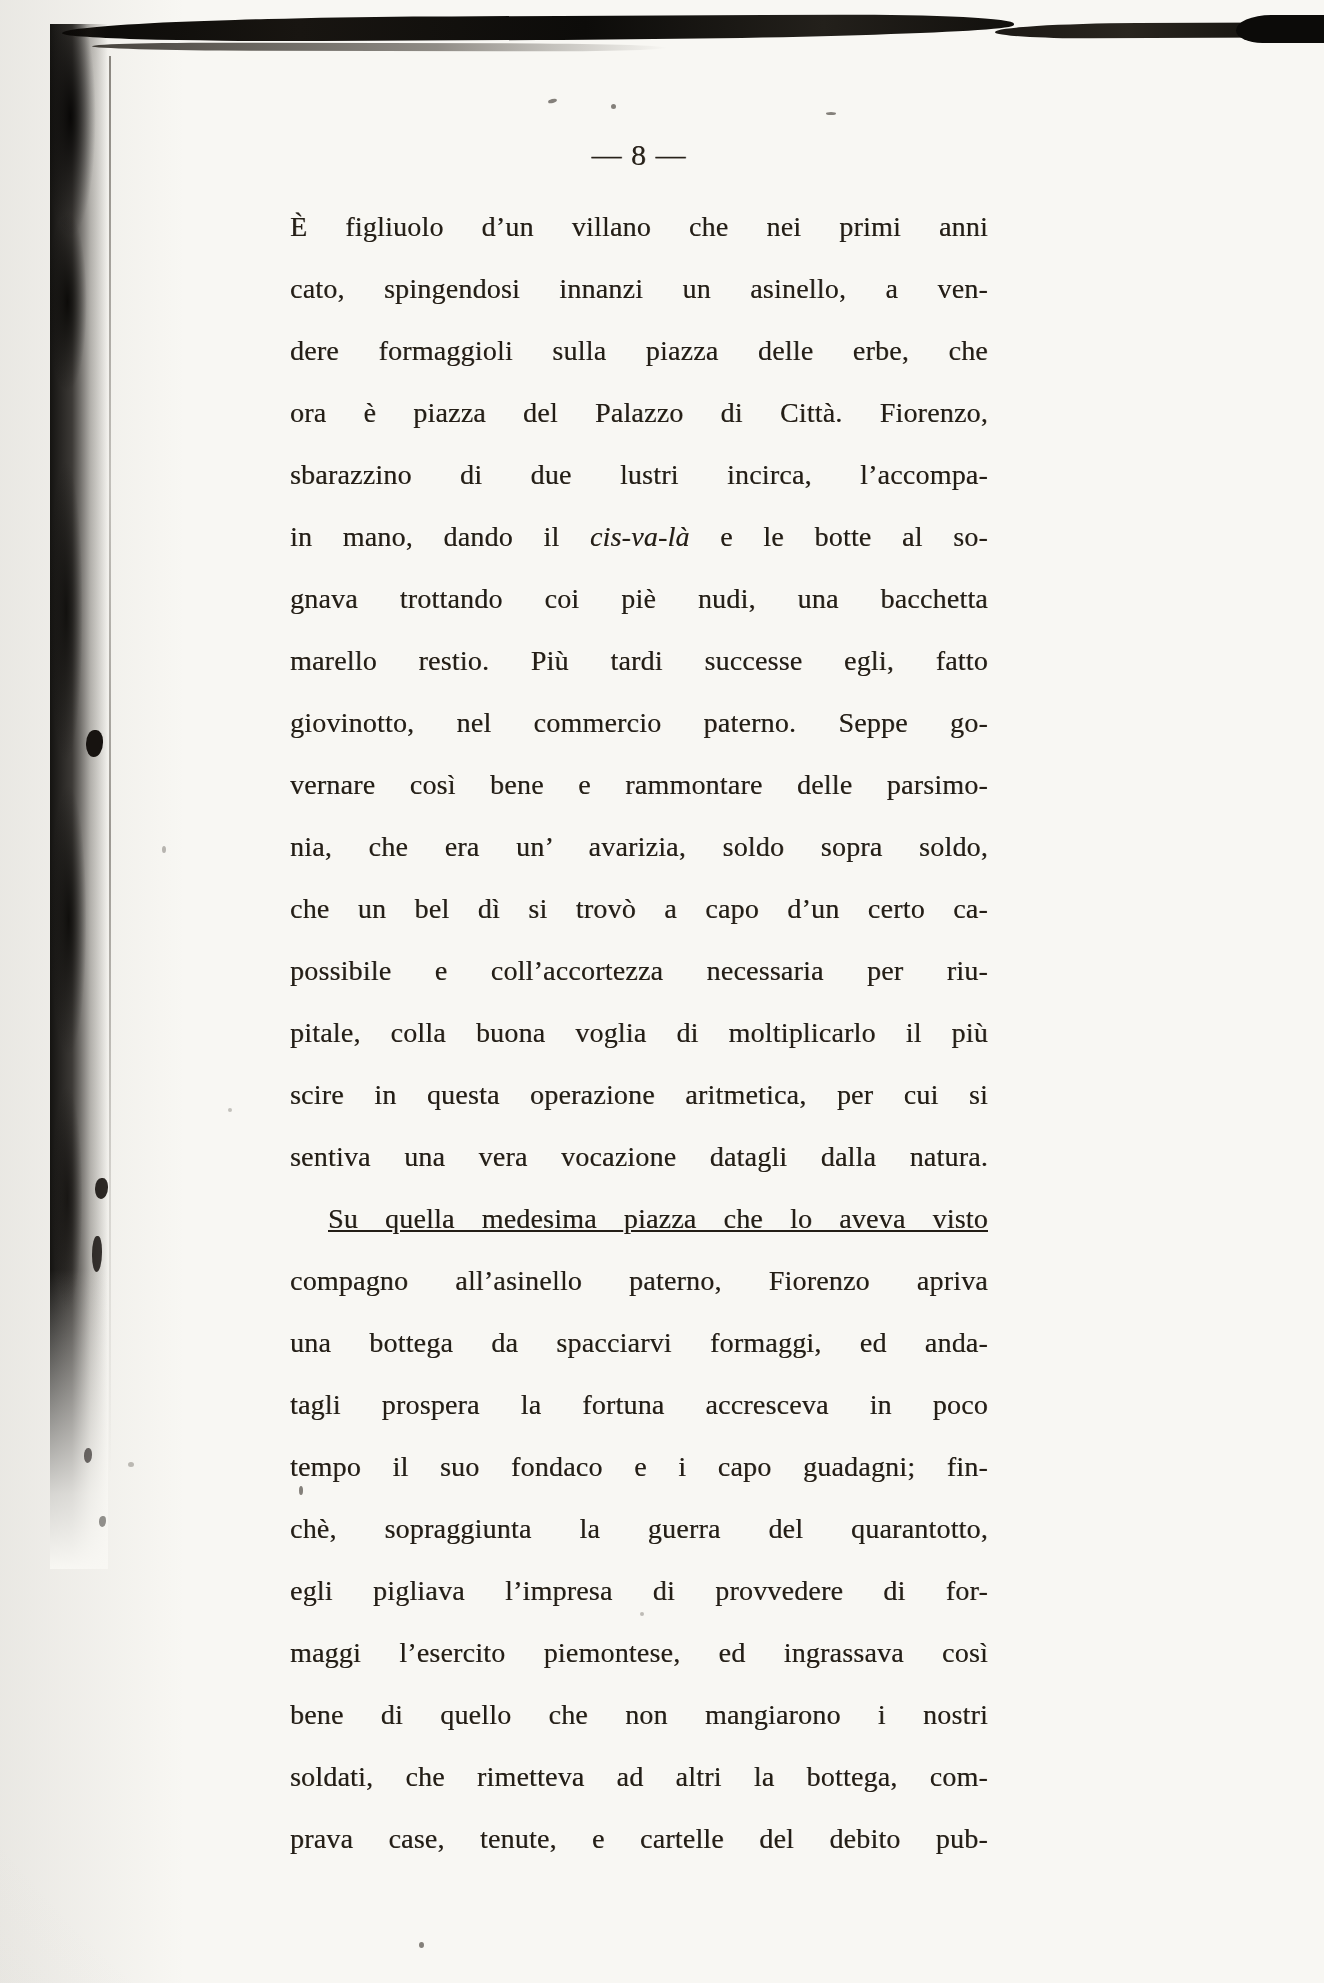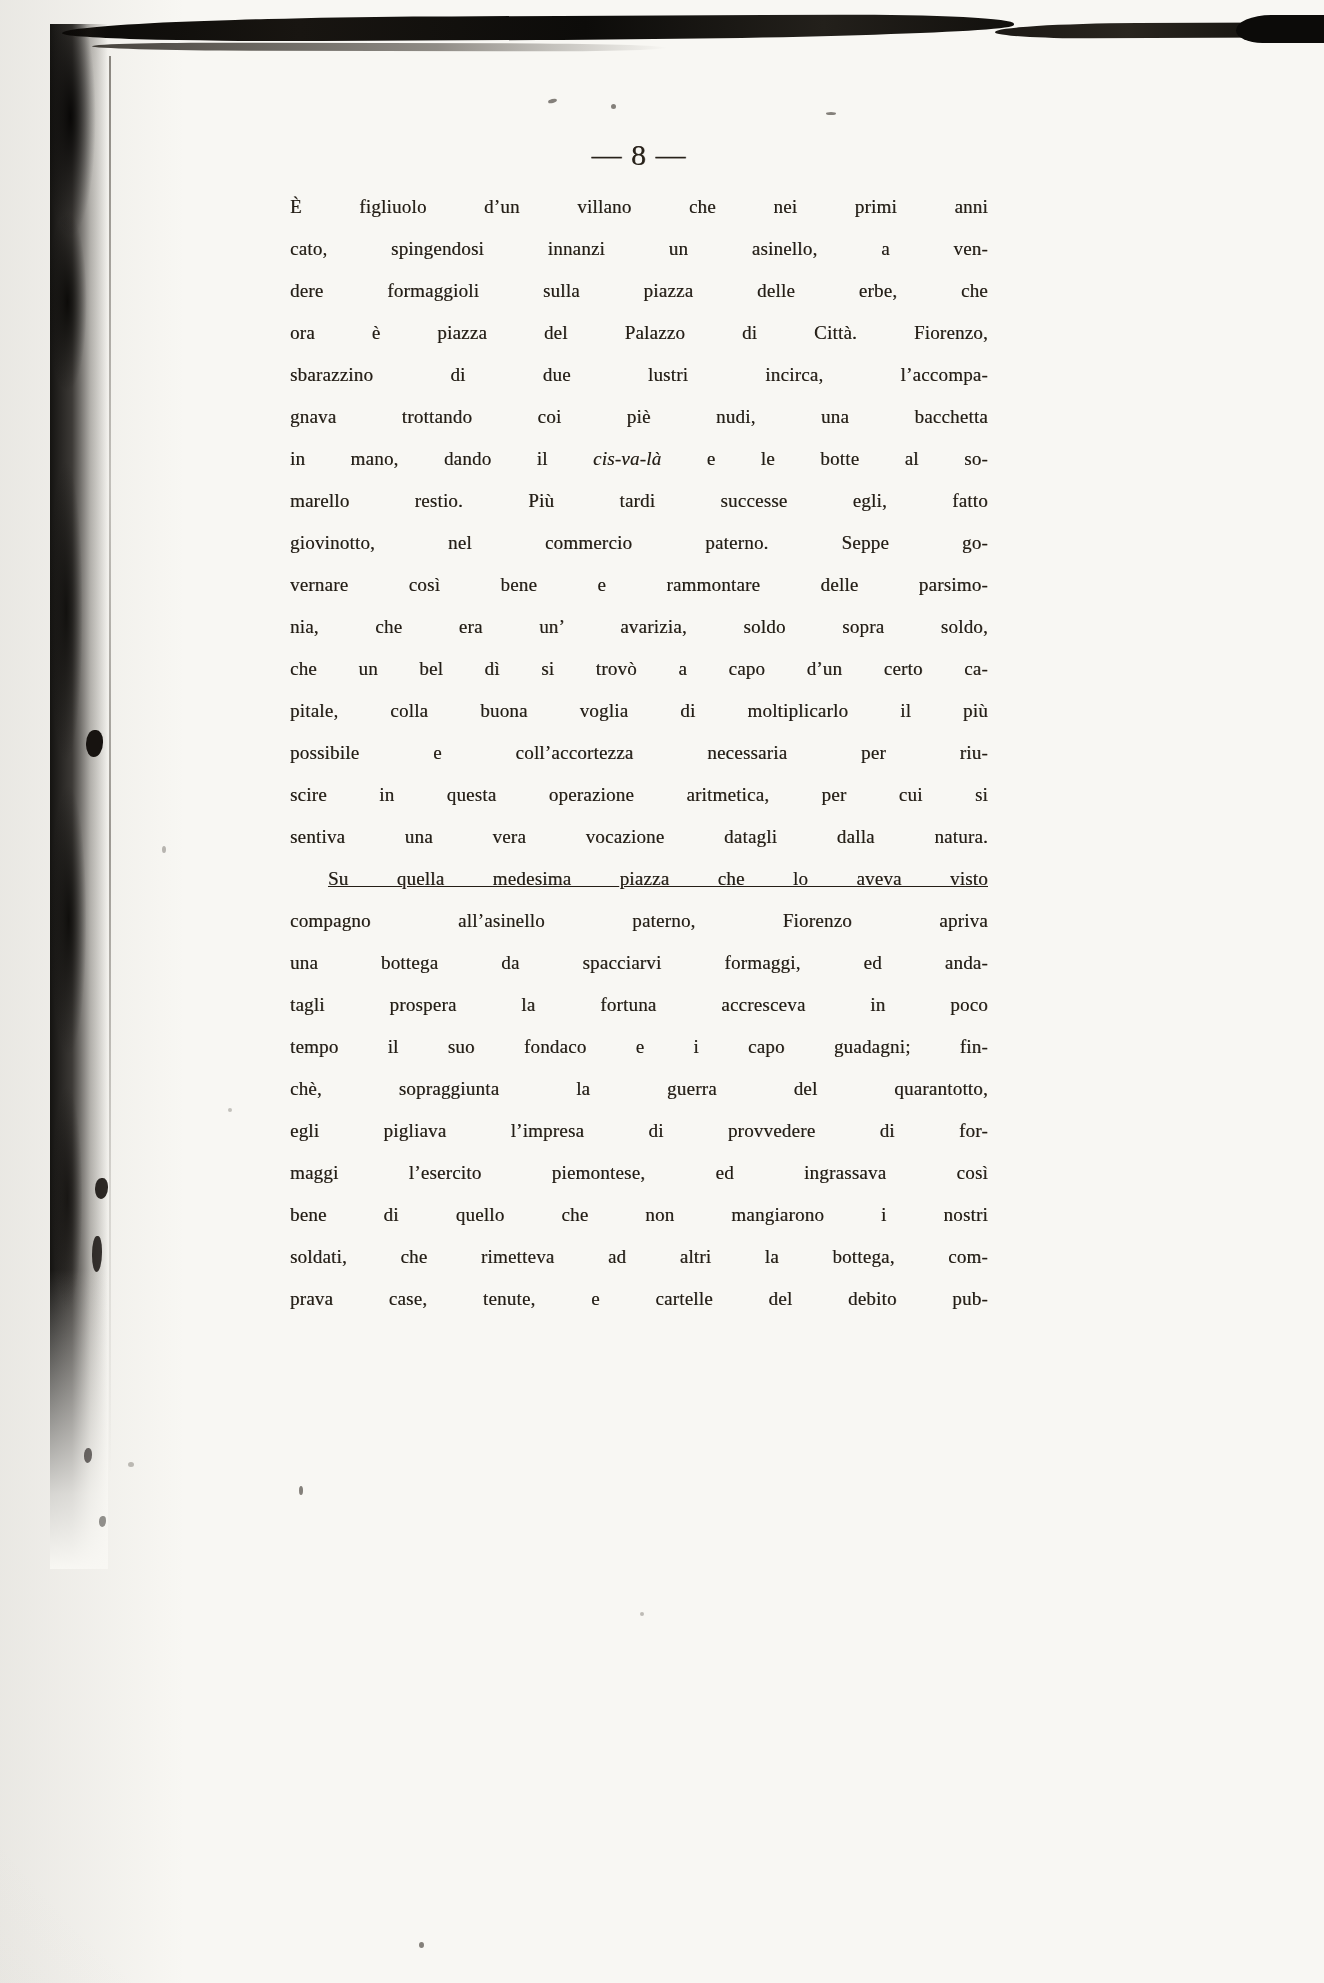--- a/index.html
+++ b/index.html
@@ -97,27 +97,28 @@
     text-shadow: 0.4px 0 0 rgba(35,29,22,0.5);
   }
   .text-block {
     position: absolute;
     left: 290px; top: 186px; width: 698px;
   }
   .paragraph { margin: 0; }
   .line {
     height: 42px;
     line-height: 42px;
-    font-size: 19px;
+    font-size: 28px;
     text-align: justify;
     text-align-last: justify;
     letter-spacing: 0.2px;
     white-space: normal;
     overflow: hidden;
     text-shadow: 0.4px 0 0 rgba(35,29,22,0.55);
+    margin-top: 20px;
   }
   .line.first-indent { text-indent: 38px; text-decoration: underline; }
   .italic { font-style: italic; }
 </style>
 </head>
 <body>
 
 <div class="page">
 
   <div class="artifact top-band"></div>
@@ -143,29 +144,29 @@
 
   <div class="page-number">— 8 —</div>
 
   <div class="text-block">
       <div class="paragraph">
         <div class="line"><span class="">È figliuolo d’un villano che nei primi anni</span></div>
         <div class="line"><span class="">cato, spingendosi innanzi un asinello, a ven-</span></div>
         <div class="line"><span class="">dere formaggioli sulla piazza delle erbe, che</span></div>
         <div class="line"><span class="">ora è piazza del Palazzo di Città. Fiorenzo,</span></div>
         <div class="line"><span class="">sbarazzino di due lustri incirca, l’accompa-</span></div>
+        <div class="line"><span class="">in mano, dando il </span><span class="italic">cis-va-là</span><span class=""> e le botte al so-</span></div>
         <div class="line"><span class="">gnava trottando coi piè nudi, una bacchetta</span></div>
-        <div class="line"><span class="">in mano, dando il </span><span class="italic">cis-va-là</span><span class=""> e le botte al so-</span></div>
         <div class="line"><span class="">marello restio. Più tardi successe egli, fatto</span></div>
         <div class="line"><span class="">giovinotto, nel commercio paterno. Seppe go-</span></div>
         <div class="line"><span class="">vernare così bene e rammontare delle parsimo-</span></div>
         <div class="line"><span class="">nia, che era un’ avarizia, soldo sopra soldo,</span></div>
         <div class="line"><span class="">che un bel dì si trovò a capo d’un certo ca-</span></div>
+        <div class="line"><span class="">possibile e coll’accortezza necessaria per riu-</span></div>
         <div class="line"><span class="">pitale, colla buona voglia di moltiplicarlo il più</span></div>
-        <div class="line"><span class="">possibile e coll’accortezza necessaria per riu-</span></div>
         <div class="line"><span class="">scire in questa operazione aritmetica, per cui si</span></div>
         <div class="line"><span class="">sentiva una vera vocazione datagli dalla natura.</span></div>
       </div>
       <div class="paragraph">
         <div class="line first-indent"><span class="">Su quella medesima piazza che lo aveva visto</span></div>
         <div class="line"><span class="">compagno all’asinello paterno, Fiorenzo apriva</span></div>
         <div class="line"><span class="">una bottega da spacciarvi formaggi, ed anda-</span></div>
         <div class="line"><span class="">tagli prospera la fortuna accresceva in poco</span></div>
         <div class="line"><span class="">tempo il suo fondaco e i capo guadagni; fin-</span></div>
         <div class="line"><span class="">chè, sopraggiunta la guerra del quarantotto,</span></div>

